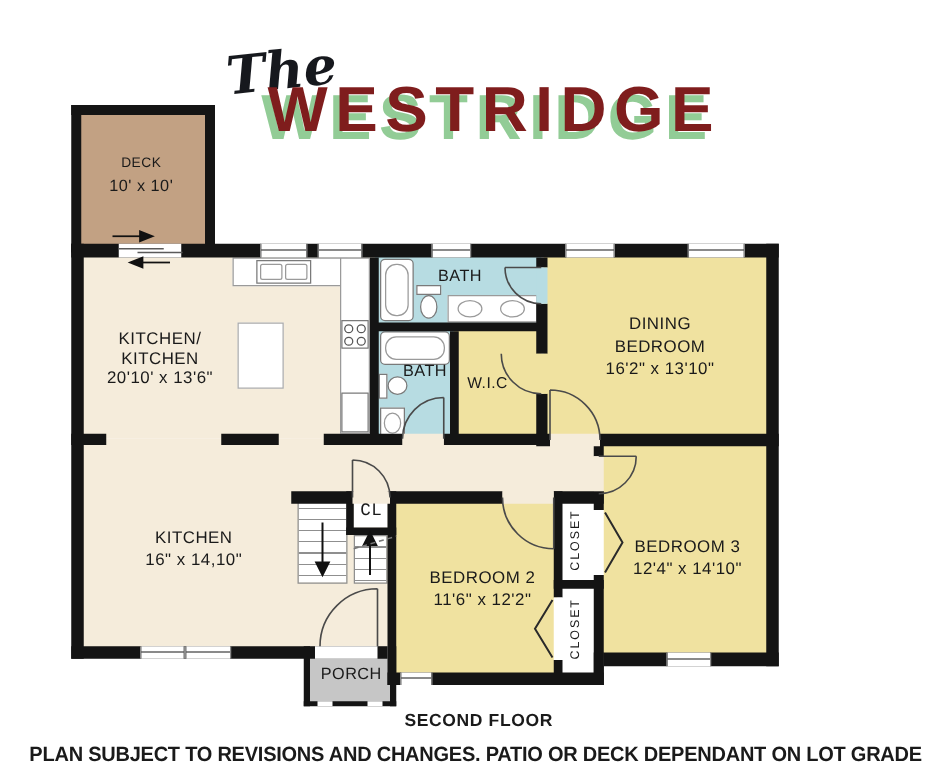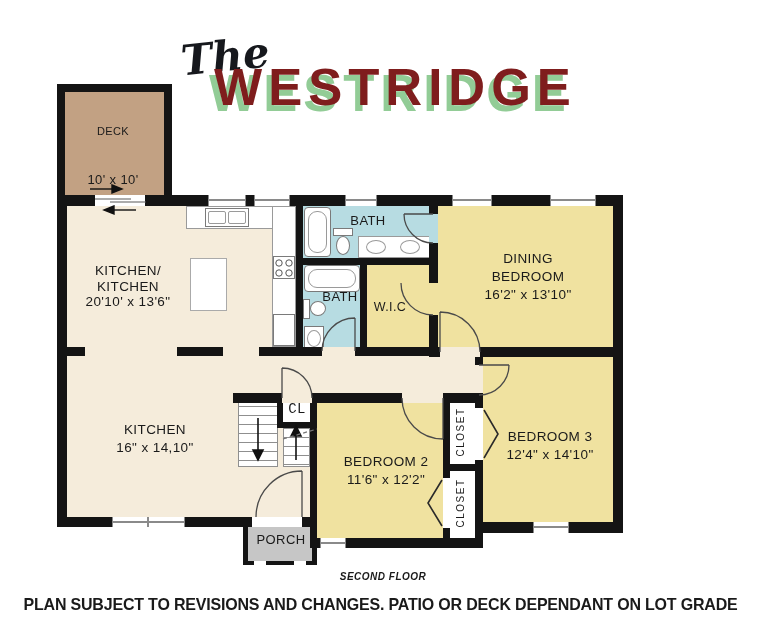--- a/index.html
+++ b/index.html
@@ -15,22 +15,22 @@
   .stairs{position:absolute;background:repeating-linear-gradient(to bottom,#ffffff 0 8px,#8f8f8f 8px 9px);
           border:1px solid #8f8f8f;box-sizing:border-box;z-index:22;}
   .overlay{position:absolute;left:0;top:0;z-index:50;pointer-events:none;}
   .lbl{position:absolute;z-index:60;white-space:nowrap;line-height:1;letter-spacing:.4px;
        transform:translate(-50%,-50%);text-align:center;}
   .lbl.vert{writing-mode:vertical-rl;transform:translate(-50%,-50%) rotate(180deg);letter-spacing:1.5px;}
   .title-the{position:absolute;left:181px;top:32px;font-family:"DejaVu Serif",serif;font-style:italic;
              font-size:42px;font-weight:bold;color:#16181d;transform:rotate(-6deg);z-index:70;}
   .title-name{position:absolute;left:214px;top:62px;font-size:51px;font-weight:bold;letter-spacing:6px;
               line-height:1;color:#7f1d1d;text-shadow:-5px 6px 0 #92cc96;z-index:70;}
-  .footer-floor{position:absolute;left:383px;top:576px;transform:translate(-50%,-50%);font-size:10px;
-                font-weight:bold;letter-spacing:.5px;white-space:nowrap;z-index:70;font-style:italic;}
+  .footer-floor{position:absolute;left:383px;top:576px;transform:translate(-50%,-50%);font-size:14px;
+                font-weight:bold;letter-spacing:.5px;white-space:nowrap;z-index:70;}
   .footer-disc{position:absolute;left:0;top:595px;width:761px;text-align:center;font-size:16.5px;
                font-weight:bold;letter-spacing:-.2px;transform:scaleX(.97);white-space:nowrap;z-index:70;}
 </style>
 </head>
 <body>
 
 <div class="canvas">
 
   <div class="title-the">The</div>
   <div class="title-name">WESTRIDGE</div>
@@ -182,21 +182,21 @@
 
     <g stroke="#555" stroke-width="1" fill="none">
       <circle cx="279" cy="263" r="3.2"></circle>
         <circle cx="289" cy="263" r="3.2"></circle>
       <circle cx="279" cy="273" r="3.2"></circle>
         <circle cx="289" cy="273" r="3.2"></circle>
     </g>
   </svg>
 
   <div class="lbl" style="left:113px;top:131px;font-size:11px;">DECK</div>
-  <div class="lbl" style="left:113px;top:148px;font-size:13px;margin-top:31px;">10' x 10'</div>
+  <div class="lbl" style="left:113px;top:148px;font-size:13px;">10' x 10'</div>
 
   <div class="lbl" style="left:128px;top:271px;font-size:13.5px;">KITCHEN/</div>
   <div class="lbl" style="left:128px;top:287px;font-size:13.5px;">KITCHEN</div>
   <div class="lbl" style="left:128px;top:302px;font-size:13.5px;">20'10' x 13'6"</div>
 
   <div class="lbl" style="left:368px;top:220px;font-size:13px;">BATH</div>
   <div class="lbl" style="left:340px;top:296px;font-size:13px;">BATH</div>
   <div class="lbl" style="left:390px;top:307px;font-size:12.5px;">W.I.C</div>
 
   <div class="lbl" style="left:528px;top:259px;font-size:13.5px;">DINING</div>

